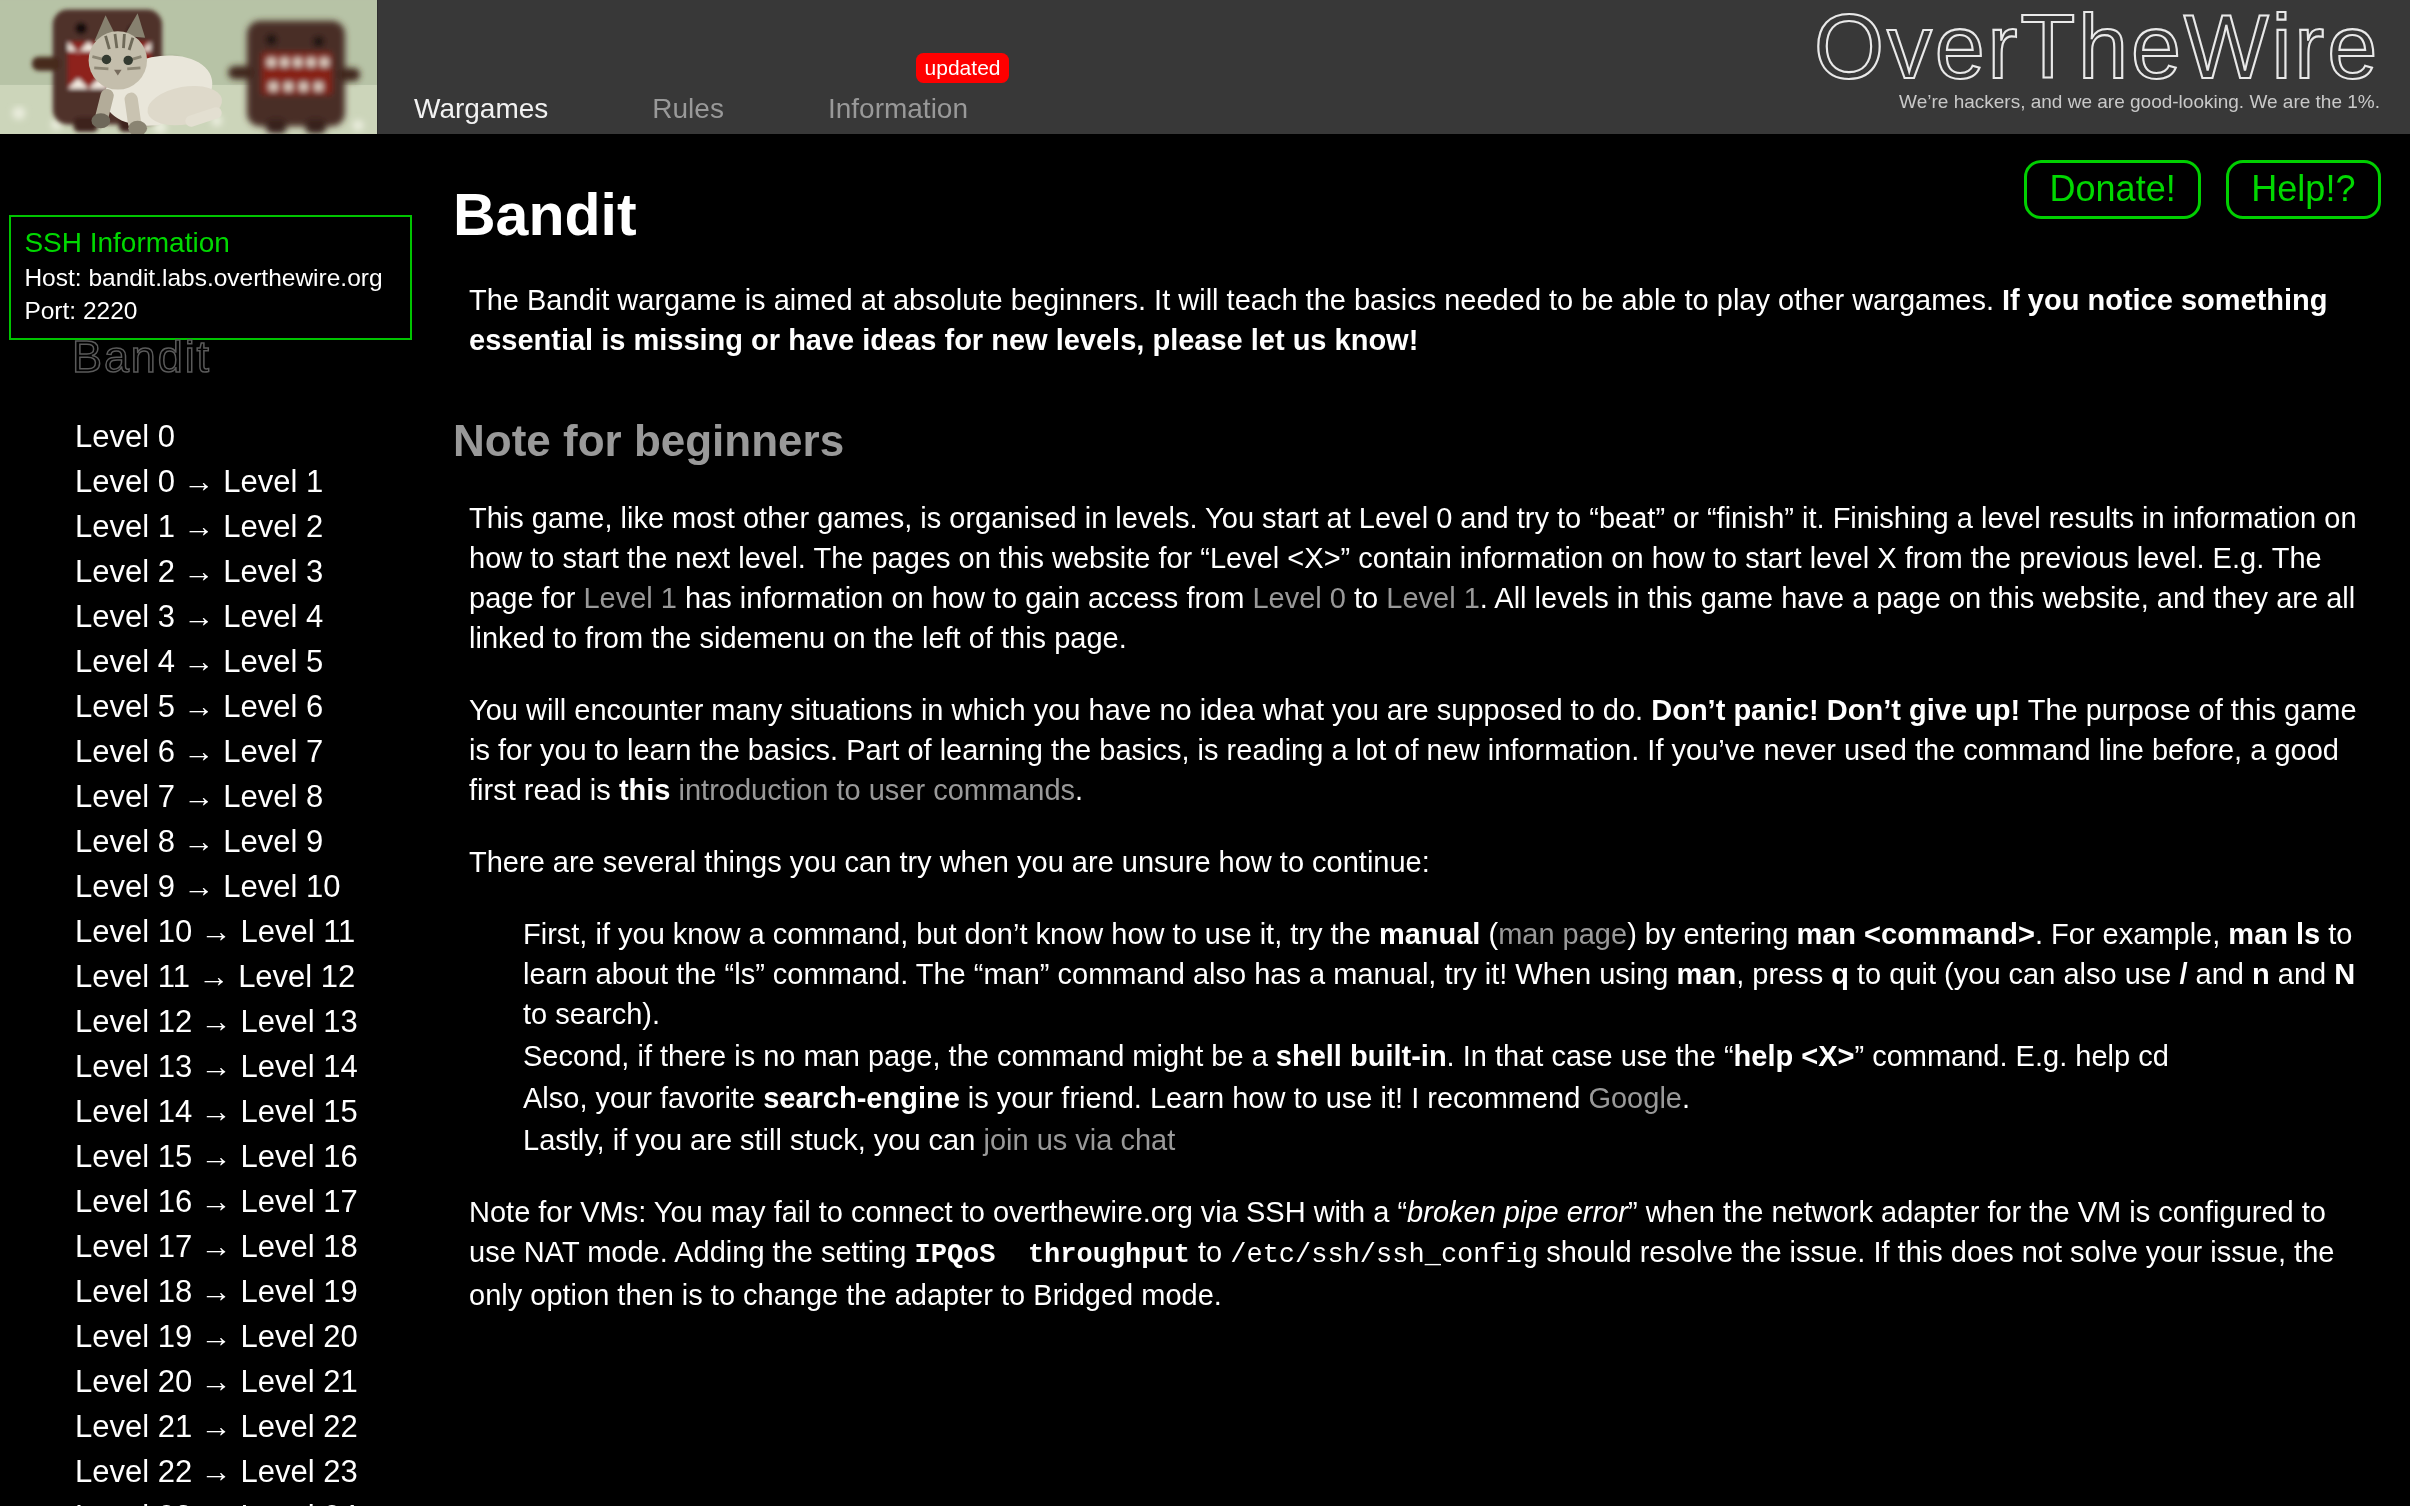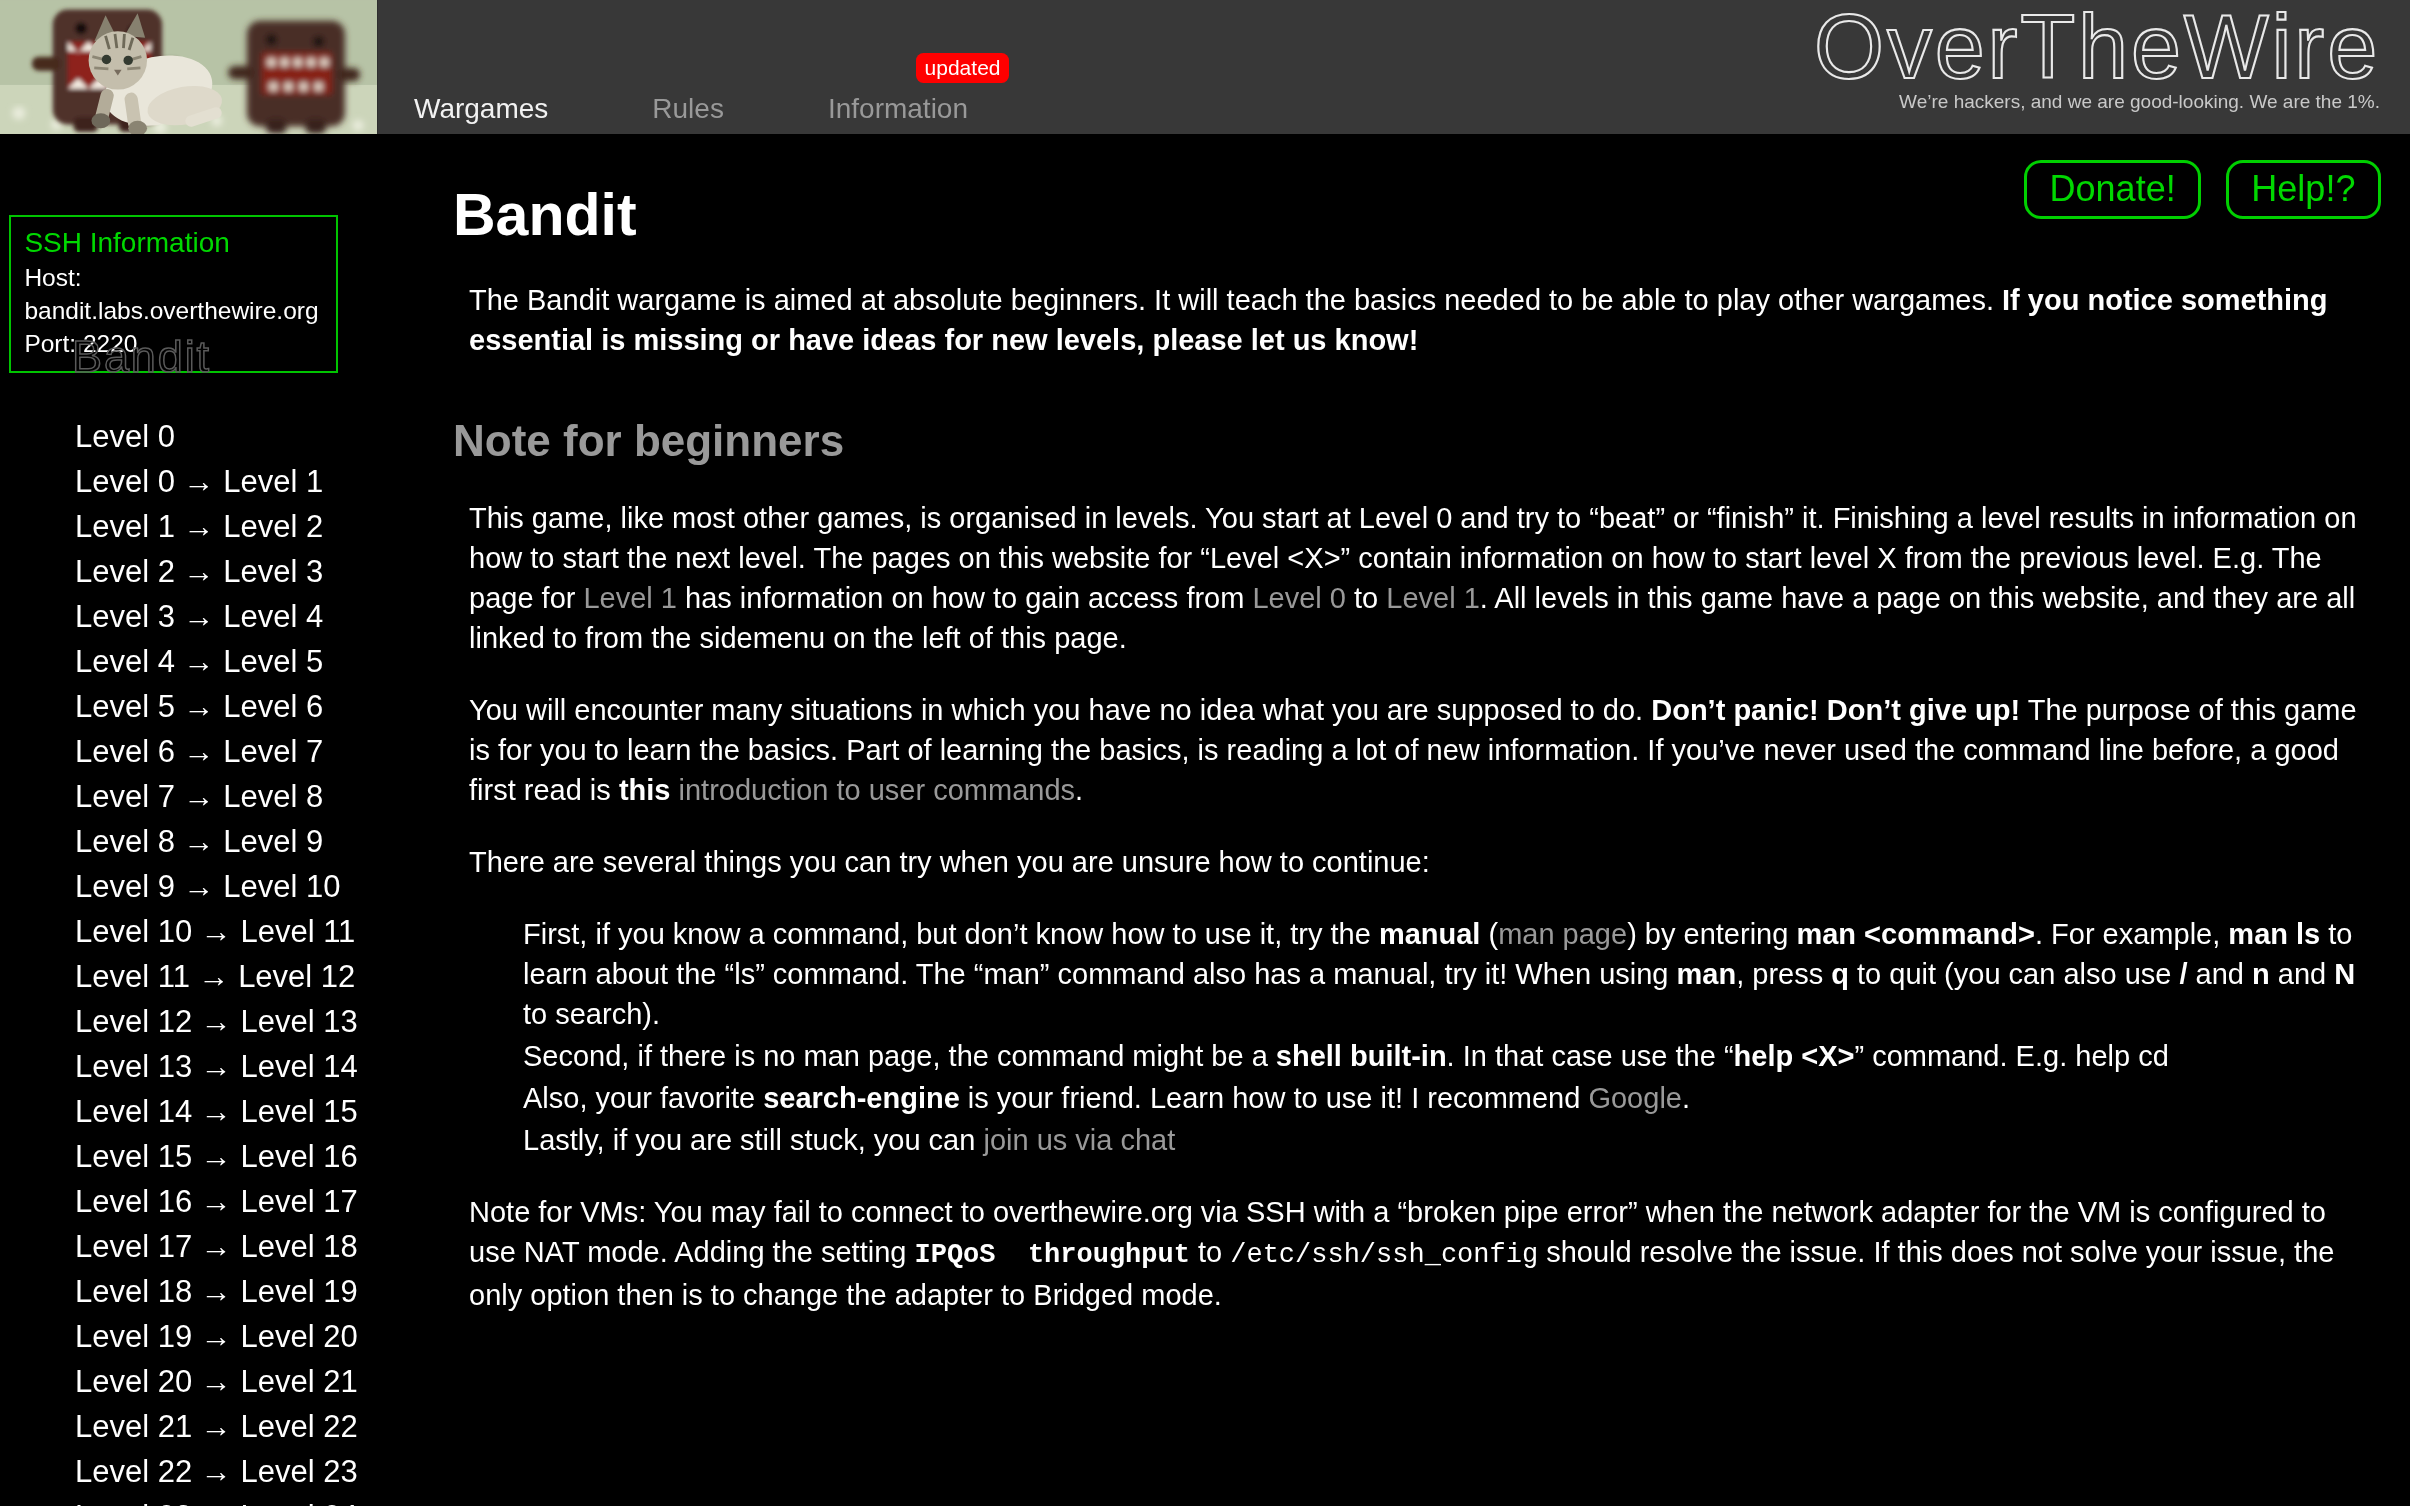--- a/index.html
+++ b/index.html
@@ -22,42 +22,42 @@
   }
   .logo-tagline { font-size:19px; color:#c9c9c9; margin-top:3px; }
 
   
   .top-buttons { position:absolute; top:160px; right:30px; display:flex; gap:24.5px; }
   .otw-button { background:transparent; border:3.8px solid #00d000; border-radius:17px;
                 color:#00d800; font-size:36px; font-family:inherit; padding:7.5px 22.6px 9.4px;
                 line-height:1; cursor:pointer; }
 
   
-  .ssh-box { position:absolute; left:9.4px; top:215px; width:329px; border:2.8px solid #00c400;
+  .ssh-box { position:absolute; left:9.4px; top:215px; width:403px; border:2.8px solid #00c400;
              padding:7.5px 13px 11.3px; background:#000; }
   .ssh-title { color:#00d800; font-size:28px; line-height:1.3; }
   .ssh-line { color:#fff; font-size:24.5px; line-height:1.35; }
   .bandit-logo { position:absolute; left:72px; top:331px; font-size:45px; letter-spacing:1.9px;
                  color:#5a5a5a; font-weight:normal; }
   @supports (-webkit-text-stroke: 1.5px #fff) {
     .bandit-logo { color:transparent; -webkit-text-stroke:1.5px #5a5a5a; }
   }
   .level-list { position:absolute; left:75px; top:414px; list-style:none; }
   .level-list li { font-size:31px; line-height:45px; height:45px; color:#fff; cursor:pointer; white-space:nowrap; }
 
   
   .content { position:absolute; left:453px; top:134px; width:1929px; }
   .content h1 { font-size:59px; font-weight:bold; margin:49px 0 0; line-height:1.1; color:#fff; }
   .content h2 { font-size:44px; font-weight:bold; margin:56px 0 26px; color:#999; line-height:1.15; }
   .content p  { font-size:29px; line-height:40px; margin:32px 16px; }
   .tips { list-style:none; margin:32px 0; padding-left:70px; }
   .tips li { font-size:29px; line-height:40px; margin:1.9px 0; }
 
   .rt-b { font-weight:bold; }
-  .rt-i { }
+  .rt-i { font-style:italic; }
   .rt-link { color:#999; cursor:pointer; }
   .rt-mono { font-family:"Liberation Mono","DejaVu Sans Mono",monospace; font-size:27px; white-space:pre-wrap; }
 </style>
 </head>
 <body>
 
 <div class="header">
   <div class="header-photo">
     <svg width="377" height="134" viewBox="0 0 400 142">
       <defs>

